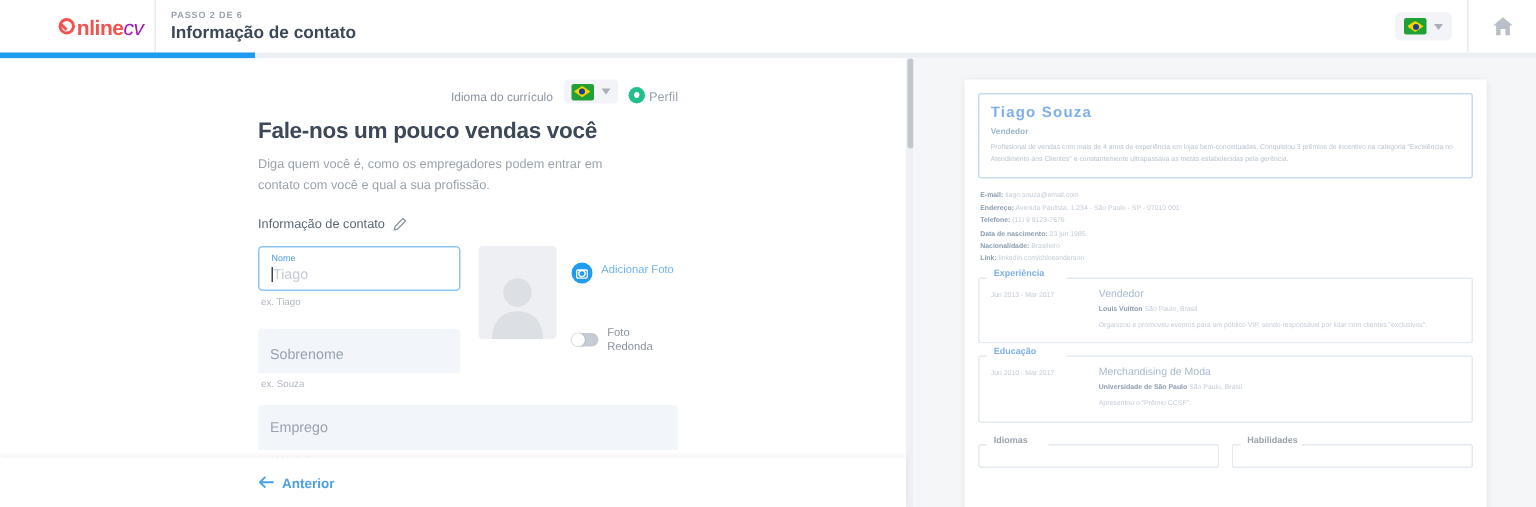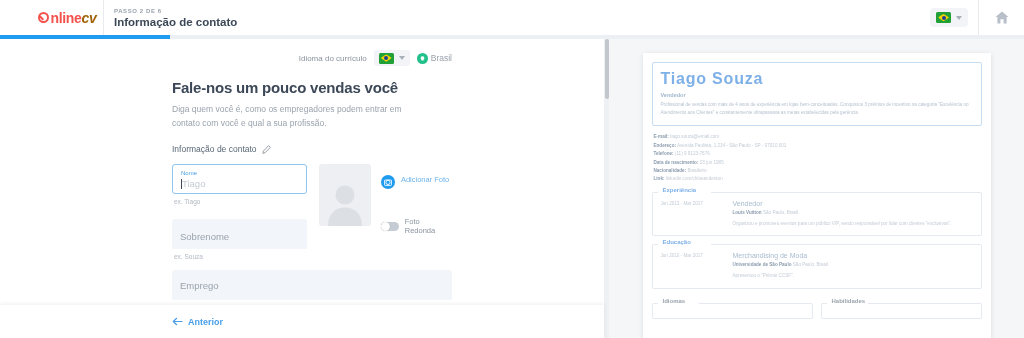--- a/index.html
+++ b/index.html
@@ -23,21 +23,21 @@
   .logo { display: flex; align-items: center; font-size: 14px; font-weight: bold; letter-spacing: -0.3px; }
   .logo-mark {
     width: 11px; height: 11px; border-radius: 50%;
     border: 2.2px solid #f4524d; margin-right: 1px; position: relative;
   }
   .logo-mark::after {
     content: ""; position: absolute; width: 5px; height: 2.2px;
     background: #f4524d; top: 3.2px; left: -1px; transform: rotate(45deg);
   }
   .logo-online { color: #f4524d; }
-  .logo-cv { color: #a16207; font-style: italic; font-weight: bold; }
+  .logo-cv { color: #a21caf; font-style: italic; font-weight: normal; }
   .hdr-divider { width: 1px; height: 35px; background: #e8eaed; }
   .hdr-step { padding-left: 10px; display: flex; flex-direction: column; justify-content: center; }
   .step-label { font-size: 6px; color: #9aa3ad; letter-spacing: 0.6px; font-weight: bold; }
   .step-title { font-size: 11.5px; color: #3c4858; font-weight: bold; margin-top: 2px; }
   .hdr-right { margin-left: auto; display: flex; align-items: center; height: 35px; }
   .lang-pill {
     display: flex; align-items: center; gap: 5px; background: #f2f4f7;
     border-radius: 4px; padding: 4px 6px; margin-right: 10px;
   }
   .flag-br {
@@ -76,21 +76,21 @@
   .scroll-strip { width: 5px; background: #eef0f3; position: relative; }
   .scroll-thumb { position: absolute; top: 0; left: 1px; width: 3.5px; height: 60px; background: #c2c7ce; border-radius: 2px; }
   .right-pane {
     flex: 1; height: 299px; background: #f4f6f8; position: relative;
     display: flex; justify-content: center; padding-top: 14px;
   }
 
   
   .form-wrap { position: absolute; left: 172px; top: 0; width: 280px; }
   .lang-row {
-    display: flex; align-items: center; justify-content: flex-end;
+    display: flex; align-items: flex-end; justify-content: flex-end;
     gap: 7px; height: 22px; margin-top: 8px; width: 280px;
   }
   .lang-row-label { font-size: 8px; color: #8b949f; }
   .lang-select {
     display: flex; align-items: center; gap: 5px; background: #f2f4f7;
     border-radius: 3px; padding: 2.5px 5px;
   }
   .dicas {
     display: flex; align-items: center; gap: 3px; cursor: pointer;
   }
@@ -193,21 +193,21 @@
 
   
   .cv-sheet {
     width: 348px; background: #ffffff; height: 320px;
     box-shadow: 0 1px 5px rgba(0,0,0,0.10); padding: 9px 9px 0 9px;
     position: relative; overflow: hidden;
   }
   .cv-card {
     border: 1px solid #c6dcf2; border-radius: 2px; padding: 7px 8px 8px 8px;
   }
-  .cv-name { font-size: 16px; font-weight: bold; color: #7eb0e8; letter-spacing: 0.8px; }
+  .cv-name { font-size: 10px; font-weight: bold; color: #7eb0e8; letter-spacing: 0.8px; }
   .cv-role { font-size: 5.5px; font-weight: bold; color: #9fb6cc; margin-top: 4px; }
   .cv-summary { font-size: 4.6px; color: #b7c3cf; line-height: 1.75; margin-top: 3px; }
 
   .cv-contact { margin-top: 7px; padding: 0 2px; }
   .cv-line { font-size: 4.6px; line-height: 1.85; }
   .cv-key { color: #8b9cae; font-weight: bold; }
   .cv-val { color: #c3ccd6; }
 
   .cv-section { margin-top: 8px; }
   .cv-sec-frame {
@@ -296,21 +296,21 @@
             <span class="flag-br"></span>
             <span class="caret"></span>
           </span>
           <span class="dicas">
             <span class="dicas-icon">
               <svg width="7" height="7" viewBox="0 0 7 7">
                   <circle cx="3.5" cy="3.5" r="3.5" fill="#22c08a"></circle>
                   <path d="M3.5 1.3 a1.9 1.9 0 0 0 -1 3.5 l0 .6 l2 0 l0 -.6 a1.9 1.9 0 0 0 -1 -3.5 z" fill="#ffffff"></path>
                 </svg>
             </span>
-            <span class="dicas-label">Brasil</span>
+            <span class="dicas-label">Perfil</span>
           </span>
         </div>
 
         <div class="form-title">Fale-nos um pouco vendas você</div>
         <div class="form-desc">Diga quem você é, como os empregadores podem entrar em contato com você e qual a sua profissão.</div>
 
         <div class="section-head">
           <span class="section-head-label">Informação de contato</span>
           <span class="pencil-icon">
             <svg width="9" height="9" viewBox="0 0 9 9">

